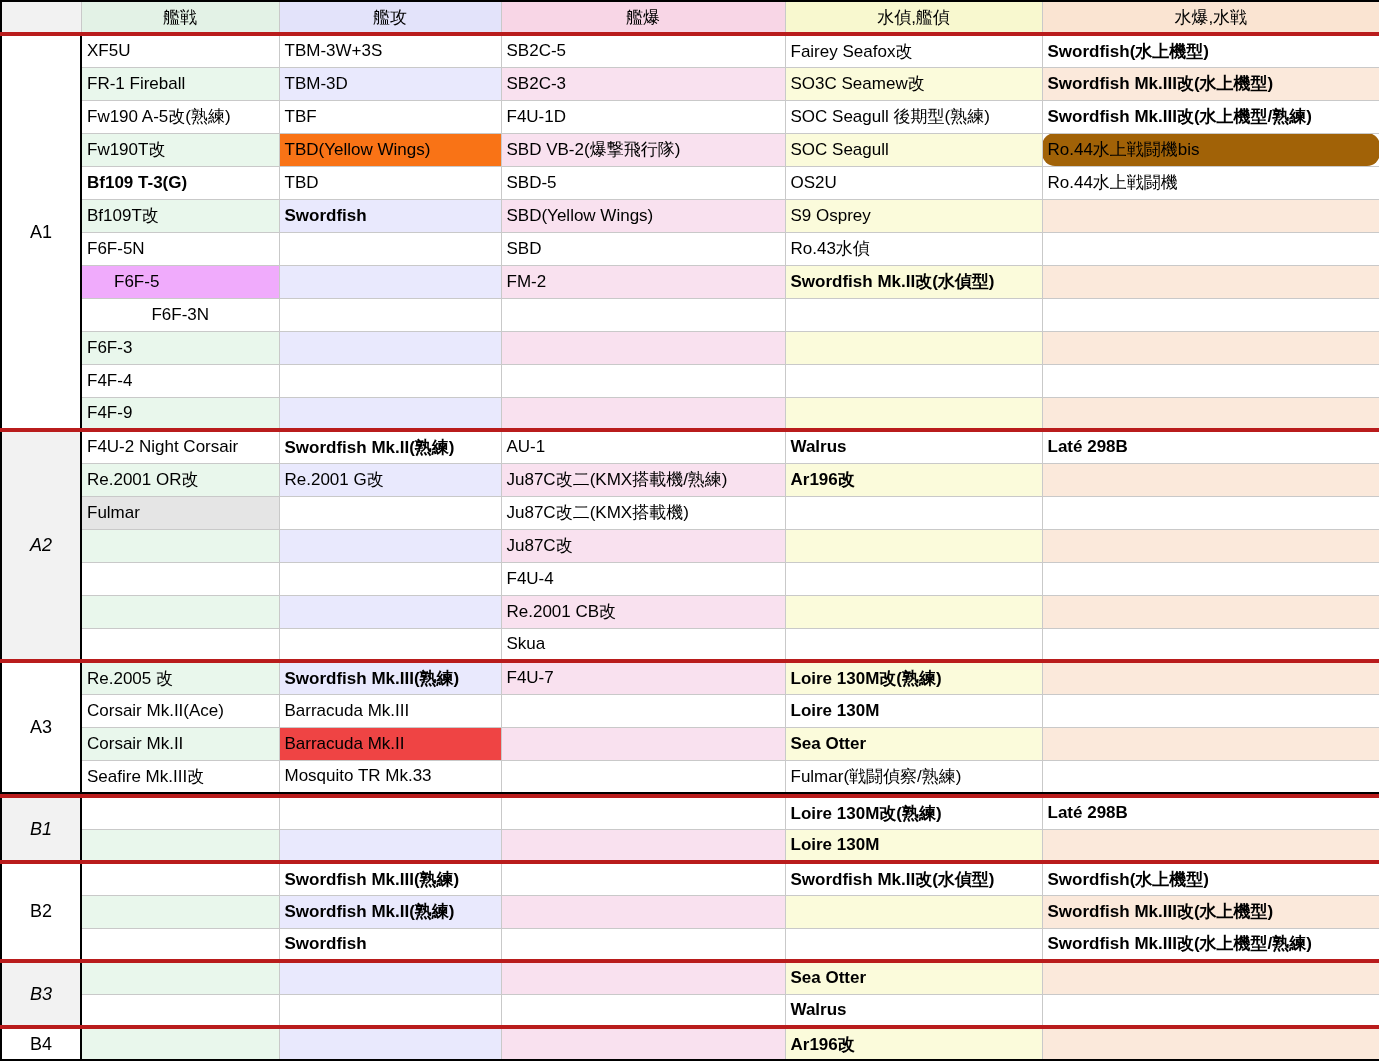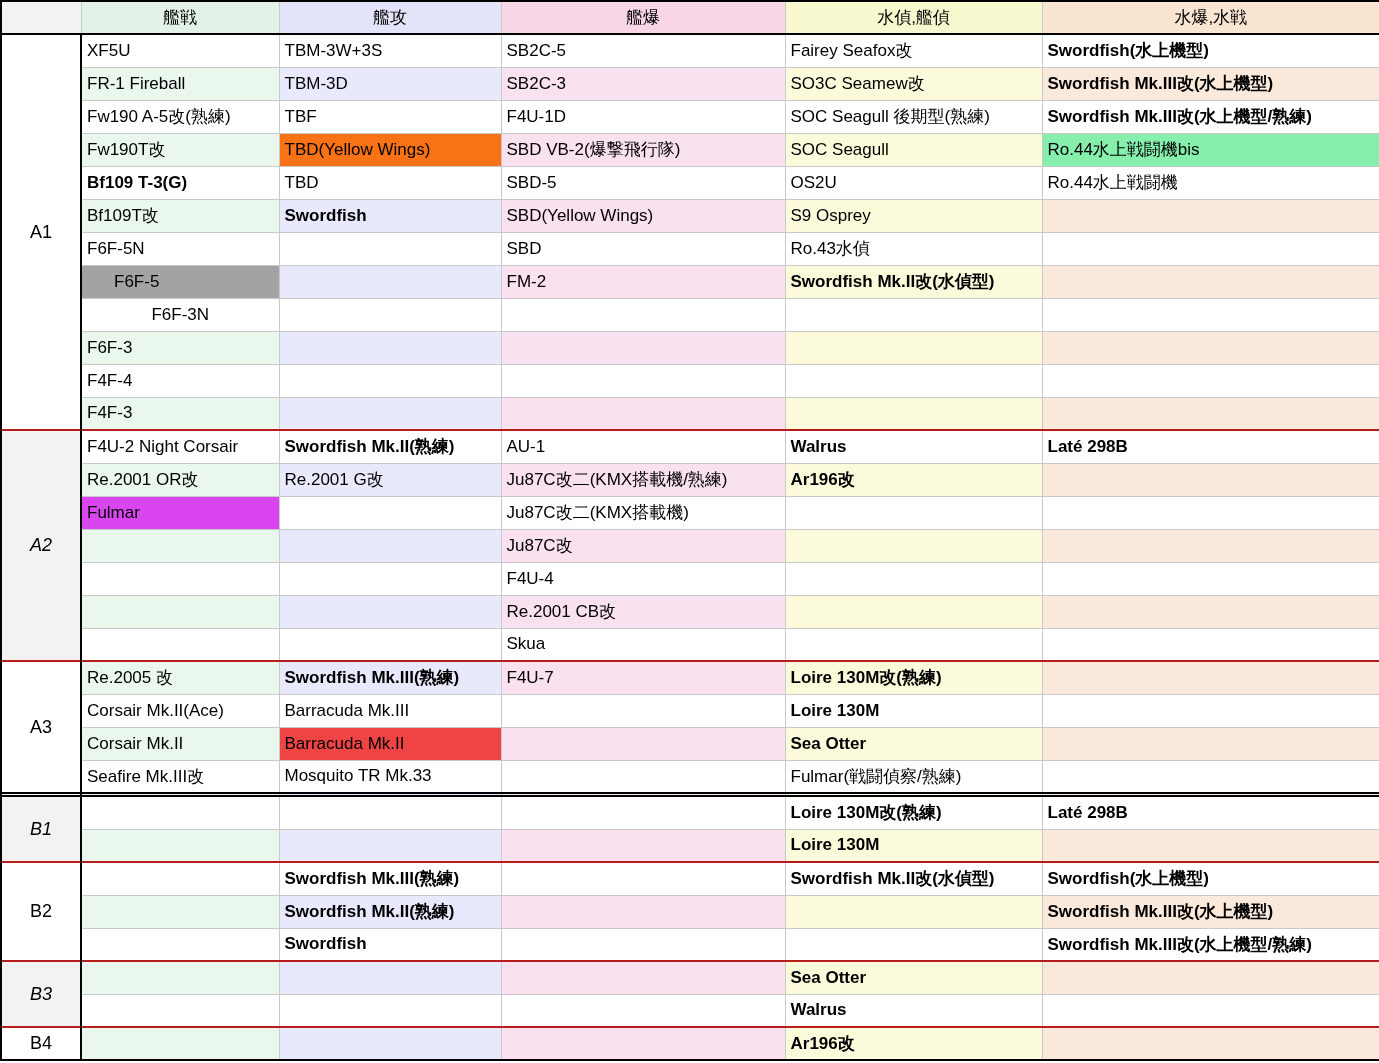--- a/index.html
+++ b/index.html
@@ -32,21 +32,21 @@
   th.rowlabel {
     border-left: 2px solid #000;
     border-right: 2px solid #000;
     text-align: center;
     font-size: 18px;
     font-weight: 400;
     vertical-align: middle;
     background: #ffffff;
   }
   th.rowlabel.shaded { background: #f2f2f2; font-style: italic; }
-  tr.section-start > td, tr.section-start > th { border-top: 2px solid #b91c1c; }
+  tr.section-start > td, tr.section-start > th { border-top: 4px solid #b91c1c; }
   td.lastcol { border-right: 2px solid #000; }
   td.b { font-weight: 700; }
   tr.divider > td, tr.divider > th {
     height: 3px;
     padding: 0;
     border-top: 2px solid #000;
     border-bottom: 2px solid #000;
     font-size: 1px;
     line-height: 1px;
   }
@@ -94,21 +94,21 @@
         <td style="background: rgb(255, 255, 255);">TBF</td>
         <td style="background: rgb(255, 255, 255);">F4U-1D</td>
         <td style="background: rgb(255, 255, 255);">SOC Seagull 後期型(熟練)</td>
         <td class="b lastcol" style="background: rgb(255, 255, 255);">Swordfish Mk.III改(水上機型/熟練)</td>
       </tr>
       <tr>
         <td style="background: rgb(233, 247, 236);">Fw190T改</td>
         <td style="background: #f97316;">TBD(Yellow Wings)</td>
         <td style="background: rgb(249, 225, 239);">SBD VB-2(爆撃飛行隊)</td>
         <td style="background: rgb(251, 251, 219);">SOC Seagull</td>
-        <td class="lastcol" style="background: #86efac;">Ro.44水上戦闘機bis</td>
+        <td class="lastcol" style="background: #a16207; border-radius: 13px;">Ro.44水上戦闘機bis</td>
       </tr>
       <tr>
         <td style="background: rgb(255, 255, 255); font-weight: bold;">Bf109 T-3(G)</td>
         <td style="background: rgb(255, 255, 255);">TBD</td>
         <td style="background: rgb(255, 255, 255);">SBD-5</td>
         <td style="background: rgb(255, 255, 255);">OS2U</td>
         <td class="lastcol" style="background: rgb(255, 255, 255);">Ro.44水上戦闘機</td>
       </tr>
       <tr>
         <td style="background: rgb(233, 247, 236);">Bf109T改</td>
@@ -118,21 +118,21 @@
         <td class="lastcol" style="background: rgb(251, 233, 219);"></td>
       </tr>
       <tr>
         <td style="background: rgb(255, 255, 255);">F6F-5N</td>
         <td style="background: rgb(255, 255, 255);"></td>
         <td style="background: rgb(255, 255, 255);">SBD</td>
         <td style="background: rgb(255, 255, 255);">Ro.43水偵</td>
         <td class="lastcol" style="background: rgb(255, 255, 255);"></td>
       </tr>
       <tr>
-        <td style="background: #a3a3a3; padding-left: 32px;">F6F-5</td>
+        <td style="background: #f0abfc; padding-left: 32px;">F6F-5</td>
         <td style="background: rgb(233, 233, 253);"></td>
         <td style="background: rgb(249, 225, 239);">FM-2</td>
         <td class="b" style="background: rgb(251, 251, 219);">Swordfish Mk.II改(水偵型)</td>
         <td class="lastcol" style="background: rgb(251, 233, 219);"></td>
       </tr>
       <tr>
         <td style="background: rgb(255, 255, 255); text-align: center;">F6F-3N</td>
         <td style="background: rgb(255, 255, 255);"></td>
         <td style="background: rgb(255, 255, 255);"></td>
         <td style="background: rgb(255, 255, 255);"></td>
@@ -146,21 +146,21 @@
         <td class="lastcol" style="background: rgb(251, 233, 219);"></td>
       </tr>
       <tr>
         <td style="background: rgb(255, 255, 255);">F4F-4</td>
         <td style="background: rgb(255, 255, 255);"></td>
         <td style="background: rgb(255, 255, 255);"></td>
         <td style="background: rgb(255, 255, 255);"></td>
         <td class="lastcol" style="background: rgb(255, 255, 255);"></td>
       </tr>
       <tr>
-        <td style="background: rgb(233, 247, 236);">F4F-3</td>
+        <td style="background: rgb(233, 247, 236);">F4F-9</td>
         <td style="background: rgb(233, 233, 253);"></td>
         <td style="background: rgb(249, 225, 239);"></td>
         <td style="background: rgb(251, 251, 219);"></td>
         <td class="lastcol" style="background: rgb(251, 233, 219);"></td>
       </tr>
       <tr class="section-start">
         <th class="rowlabel shaded" rowspan="7">A2</th>
         <td style="background: rgb(255, 255, 255);">F4U-2 Night Corsair</td>
         <td class="b" style="background: rgb(255, 255, 255);">Swordfish Mk.II(熟練)</td>
         <td style="background: rgb(255, 255, 255);">AU-1</td>
@@ -168,21 +168,21 @@
         <td class="b lastcol" style="background: rgb(255, 255, 255);">Laté 298B</td>
       </tr>
       <tr>
         <td style="background: rgb(233, 247, 236);">Re.2001 OR改</td>
         <td style="background: rgb(233, 233, 253);">Re.2001 G改</td>
         <td style="background: rgb(249, 225, 239);">Ju87C改二(KMX搭載機/熟練)</td>
         <td class="b" style="background: rgb(251, 251, 219);">Ar196改</td>
         <td class="lastcol" style="background: rgb(251, 233, 219);"></td>
       </tr>
       <tr>
-        <td style="background: #d946ef;">Fulmar</td>
+        <td style="background: #e5e5e5;">Fulmar</td>
         <td style="background: rgb(255, 255, 255);"></td>
         <td style="background: rgb(255, 255, 255);">Ju87C改二(KMX搭載機)</td>
         <td style="background: rgb(255, 255, 255);"></td>
         <td class="lastcol" style="background: rgb(255, 255, 255);"></td>
       </tr>
       <tr>
         <td style="background: rgb(233, 247, 236);"></td>
         <td style="background: rgb(233, 233, 253);"></td>
         <td style="background: rgb(249, 225, 239);">Ju87C改</td>
         <td style="background: rgb(251, 251, 219);"></td>

